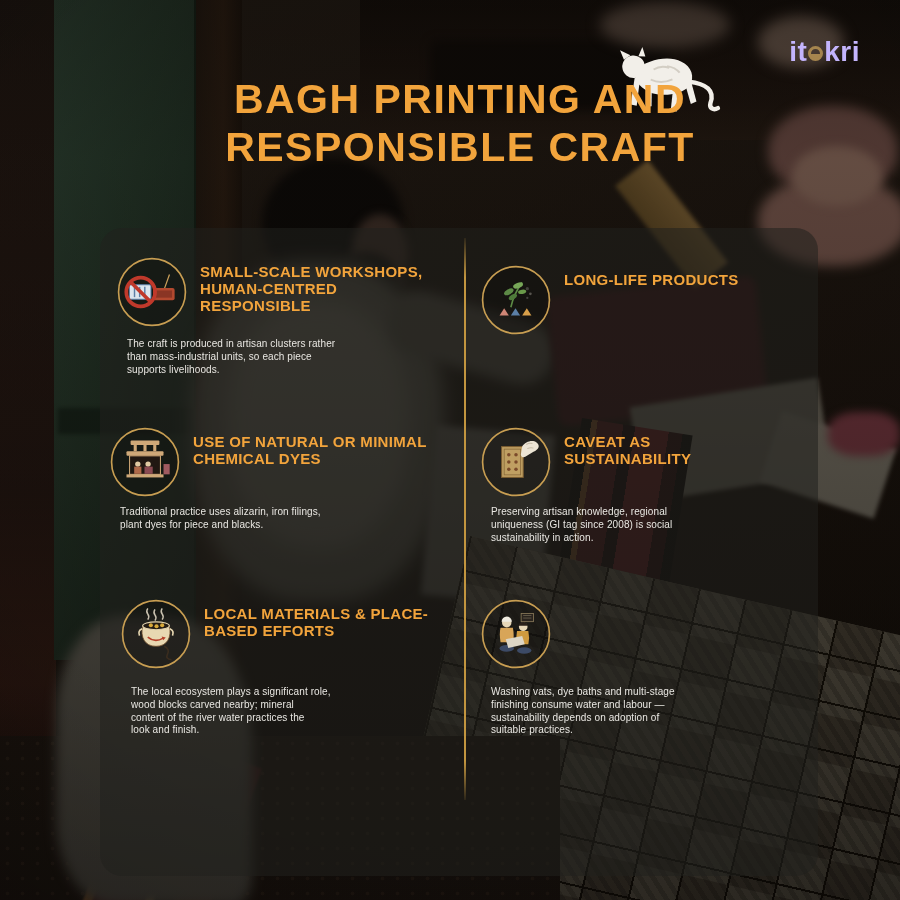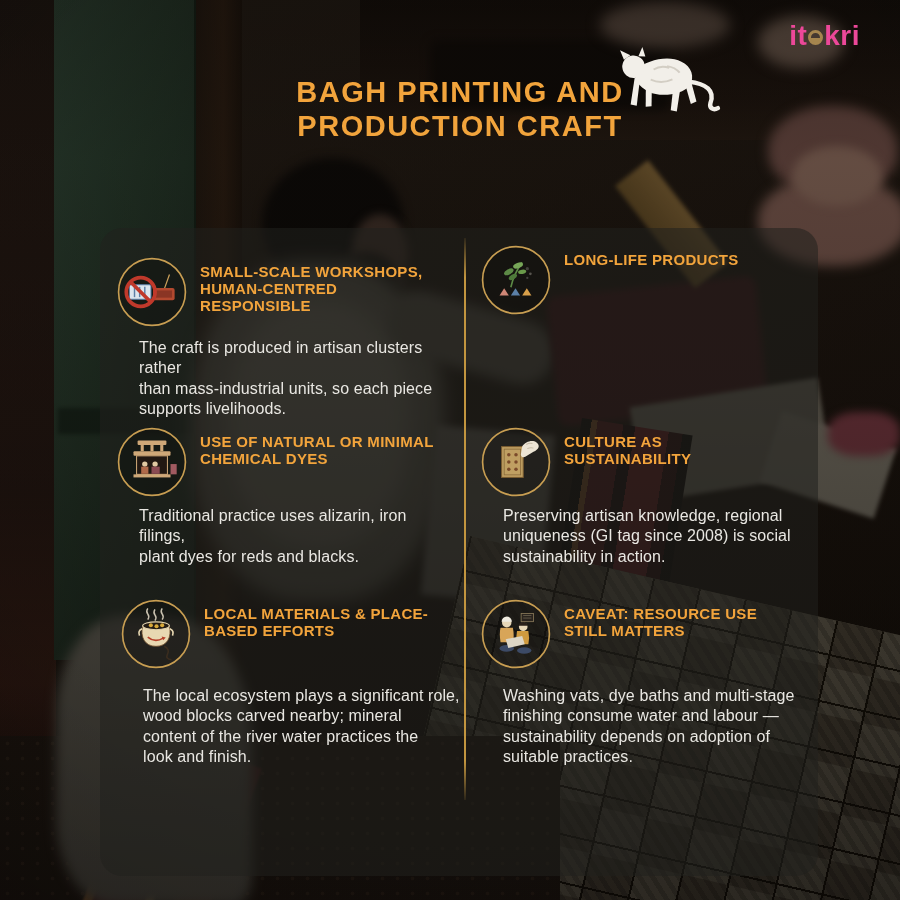--- a/index.html
+++ b/index.html
@@ -52,41 +52,41 @@
     background-image:radial-gradient(circle,#37291e 1.5px,transparent 2.2px);background-size:15px 15px;}
   .carpet-edge{left:150px;top:726px;width:120px;height:280px;transform:rotate(21deg);transform-origin:top left;
     background:linear-gradient(90deg,#8a5a2e 0 9px,#4e1a1c 9px 58px,#c09a48 58px 66px,#241410 66px 84px,#52201e 84px 120px);filter:blur(1px);}
   .dhoti{left:56px;top:616px;width:196px;height:290px;background:linear-gradient(#716e63,#63605六);background:linear-gradient(#716e63,#636056);border-radius:34% 44% 10% 30%;filter:blur(6px);}
   .overlay{inset:0;background:
       radial-gradient(130% 120% at 50% 38%,rgba(0,0,0,0) 42%,rgba(0,0,0,.34) 100%),
       linear-gradient(180deg,rgba(10,7,5,.42) 0%,rgba(10,7,5,.30) 18%,rgba(10,7,5,.38) 45%,rgba(8,6,4,.52) 75%,rgba(6,4,3,.60) 100%);}
 
   
   .content{position:absolute;inset:0;z-index:3;}
-  .logo{position:absolute;top:20px;right:40px;color:#ec4899;font-weight:bold;
+  .logo{position:absolute;top:36px;right:40px;color:#c4b5fd;font-weight:bold;
         font-size:28px;letter-spacing:.5px;}
   .logo-o{display:inline-block;width:15px;height:15px;border:3.5px solid #a5854e;border-radius:50%;
         background:linear-gradient(to top,#a5854e 42%,transparent 42%);margin:0 1px;}
   .cat{position:absolute;left:612px;top:44px;width:108px;height:80px;transform:rotate(-6deg);}
   .title{position:absolute;left:110px;top:76px;width:700px;text-align:center;
-         color:#f2a43c;font-weight:bold;font-size:29px;line-height:1.17;letter-spacing:1.5px;}
+         color:#f2a43c;font-weight:bold;font-size:41px;line-height:1.17;letter-spacing:1.5px;}
   .panel{position:absolute;left:100px;top:228px;width:718px;height:648px;border-radius:22px;
          background:rgba(33,33,29,.55);z-index:2;}
   .divider{position:absolute;left:464px;top:238px;width:2px;height:562px;z-index:3;
          background:linear-gradient(180deg,rgba(194,149,63,.1),#c2953f 7%,#c2953f 93%,rgba(194,149,63,.1));}
   .sec{position:absolute;z-index:3;}
   .sec .hrow{display:flex;align-items:flex-start;}
   .sec .icon{flex:0 0 72px;width:72px;height:72px;}
   .sec .heading{margin:8px 0 0 12px;color:#f2a43c;font-weight:bold;font-size:15px;
          line-height:1.13;letter-spacing:.3px;white-space:pre-line;}
-  .sec .body{color:#e9e7e2;font-size:16px;line-height:1.28;letter-spacing:.1px;
-         margin-left:23px;white-space:pre-line;}
+  .sec .body{color:#e9e7e2;font-size:10px;line-height:1.28;letter-spacing:.1px;
+         margin-left:11px;white-space:pre-line;}
   .r1 .body{margin-top:10px;} .r2 .body{margin-top:8px;} .r3 .body{margin-top:16px;}
-  .s1{left:116px;top:256px;width:340px;} .s2{left:480px;top:244px;width:334px;}
-  .s3{left:116px;top:426px;width:340px;} .s4{left:480px;top:426px;width:334px;}
+  .s1{left:116px;top:256px;width:340px;} .s2{left:480px;top:264px;width:334px;}
+  .s3{left:109px;top:426px;width:340px;} .s4{left:480px;top:426px;width:334px;}
   .s5{left:120px;top:598px;width:340px;} .s6{left:480px;top:598px;width:334px;}
 </style>
 </head>
 <body>
 
 <div class="stage">
 
   <div class="scene">
     <div class="base"></div>
     <div class="wall-left"></div>
@@ -140,21 +140,21 @@
       <path d="M74 40 L78 63 L84 61 L81 42 Z" fill="#f2efe9"></path>
       <path d="M26 23 C38 13 61 11 73 19 C83 25 85 36 79 44 C70 53 47 53 37 46 C27 40 22 31 26 23 Z" fill="#f2efe9"></path>
       <circle cx="24" cy="19" r="11.5" fill="#f2efe9"></circle>
       <path d="M15 11 L12 1 L22 7 Z" fill="#f2efe9"></path>
       <path d="M30 9 L35 0 L37 10 Z" fill="#f2efe9"></path>
       <path d="M44 24 q8 -4 16 0 M40 34 q10 6 22 2 M58 22 q8 2 12 8" stroke="#b9b2a6" stroke-width="2" fill="none" opacity=".55"></path>
     </svg>
 
     <div class="title">
       <div>BAGH PRINTING AND</div>
-      <div>PRODUCTION CRAFT</div>
+      <div>RESPONSIBLE CRAFT</div>
     </div>
 
     <div class="sec s1 r1">
       <div class="hrow">
         <svg class="icon" viewBox="0 0 70 70">
           <circle cx="35" cy="35" r="32.5" stroke="#c89e52" stroke-width="1.6" fill="rgba(0,0,0,.22)"></circle>
           <line x1="47" y1="32" x2="52" y2="18" stroke="#caa05a" stroke-width="1.2"></line>
           <rect x="36" y="31" width="21" height="12" rx="2" fill="#b2492f"></rect>
           <rect x="38.5" y="33.5" width="16" height="7" fill="#8a3524"></rect>
           <rect x="13" y="28" width="21" height="14" rx="1.5" fill="#dce6ee" stroke="#5b7fa6" stroke-width="1"></rect>
@@ -207,39 +207,39 @@
           <rect x="24.5" y="39.5" width="7" height="7" fill="#b06a4a"></rect>
           <circle cx="38" cy="37" r="2.6" fill="#e0c9a2"></circle>
           <rect x="34.5" y="39.5" width="8" height="7" fill="#8a4a52"></rect>
           <rect x="17" y="47" width="36" height="3" fill="#cfa878"></rect>
           <rect x="53" y="37" width="6" height="10" fill="#a05a60"></rect>
         </svg>
         <div class="heading">USE OF NATURAL OR MINIMAL
 CHEMICAL DYES</div>
       </div>
       <div class="body">Traditional practice uses alizarin, iron filings,
-plant dyes for reds and blacks.</div>
+plant dyes for piece and blacks.</div>
     </div>
 
     <div class="sec s4 r2">
       <div class="hrow">
         <svg class="icon" viewBox="0 0 70 70">
           <circle cx="35" cy="35" r="32.5" stroke="#c89e52" stroke-width="1.6" fill="rgba(0,0,0,.22)"></circle>
           <rect x="21" y="20" width="21" height="30" fill="#bf9f62" stroke="#7a5c30" stroke-width="1"></rect>
           <rect x="23.5" y="22.5" width="16" height="25" fill="none" stroke="#8a6a3a" stroke-width=".8"></rect>
           <circle cx="28" cy="28" r="1.7" fill="#7a4a2a"></circle>
             <circle cx="35" cy="28" r="1.7" fill="#7a4a2a"></circle>
           <circle cx="28" cy="35" r="1.7" fill="#7a4a2a"></circle>
             <circle cx="35" cy="35" r="1.7" fill="#7a4a2a"></circle>
           <circle cx="28" cy="42" r="1.7" fill="#7a4a2a"></circle>
             <circle cx="35" cy="42" r="1.7" fill="#7a4a2a"></circle>
           <path d="M41 20 c3 -5 10 -7 14 -4 c4 3 2 7 -3 9 l-8 5 c-3 1.5 -5 -1 -4 -4 z" fill="#ece4d4"></path>
           <path d="M45 18 q3 -2 6 -1 M46 22 q3 -1.5 6 -.5" stroke="#c6bba6" stroke-width="1" fill="none"></path>
         </svg>
-        <div class="heading">CULTURE AS
+        <div class="heading">CAVEAT AS
 SUSTAINABILITY</div>
       </div>
       <div class="body">Preserving artisan knowledge, regional
 uniqueness (GI tag since 2008) is social
 sustainability in action.</div>
     </div>
 
     <div class="sec s5 r3">
       <div class="hrow">
         <svg class="icon" viewBox="0 0 70 70">
@@ -276,22 +276,20 @@
           <ellipse cx="26" cy="49" rx="7" ry="3.2" fill="#3c4a66"></ellipse>
           <ellipse cx="43" cy="51" rx="7" ry="3.2" fill="#3c4a66"></ellipse>
           <circle cx="26" cy="24" r="4.6" fill="#e8d8b8"></circle>
           <path d="M21 23 a5 5 0 0 1 10 0 z" fill="#f0ece0"></path>
           <path d="M20 29 h12 q1.5 8 0 14 h-12 q-1.5 -8 0 -14 z" fill="#d8a558"></path>
           <circle cx="42" cy="28" r="4.2" fill="#e8d8b8"></circle>
           <path d="M37.5 27 a4.6 4.6 0 0 1 9 0 z" fill="#2a211a"></path>
           <path d="M36 32 h11 q1.5 7 0 13 h-11 q-1.5 -7 0 -13 z" fill="#cf9a3f"></path>
           <path d="M25 40 l16 -3 l2.5 8 l-16 3.5 z" fill="#ddd6c6"></path>
         </svg>
-        <div class="heading">CAVEAT: RESOURCE USE
-STILL MATTERS</div>
       </div>
       <div class="body">Washing vats, dye baths and multi-stage
 finishing consume water and labour —
 sustainability depends on adoption of
 suitable practices.</div>
     </div>
 
   </div>
 </div>
 

